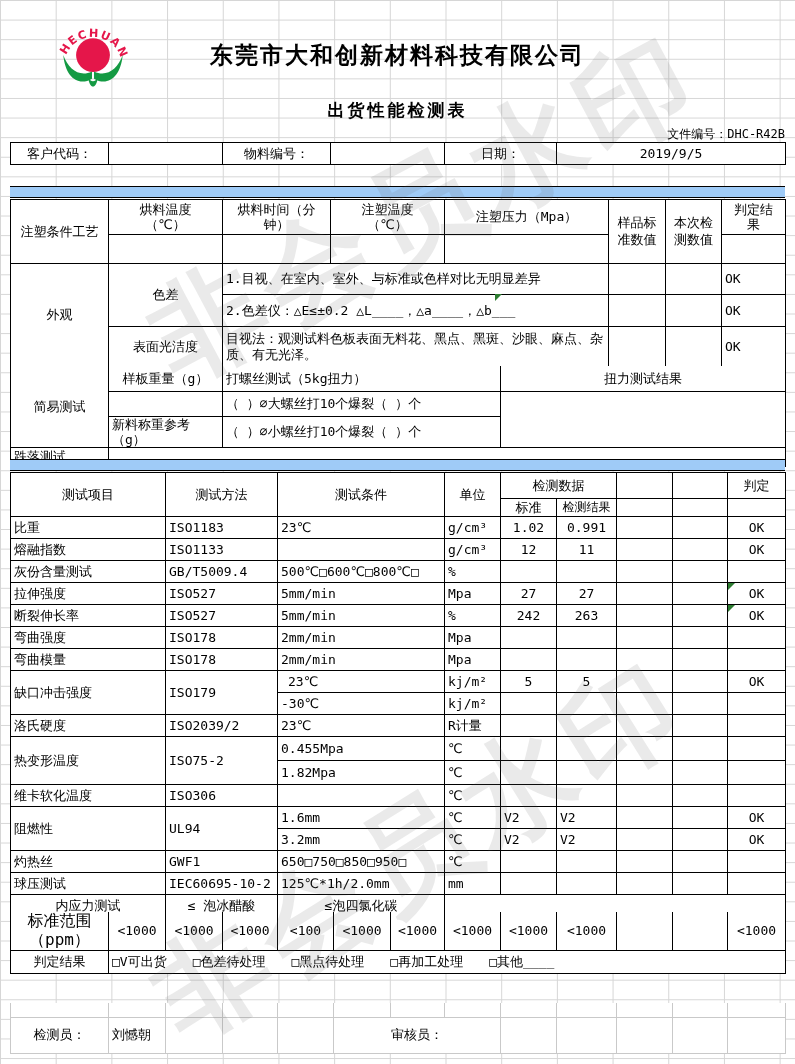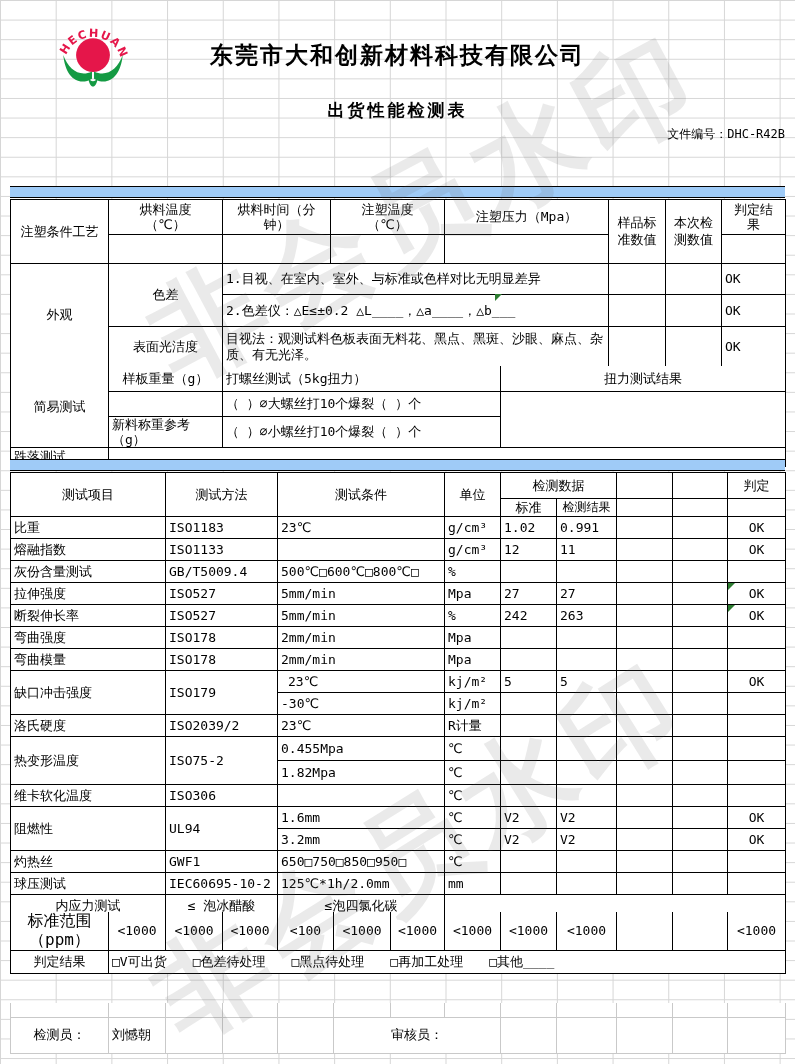--- a/index.html
+++ b/index.html
@@ -5,21 +5,21 @@
   html,body{margin:0;padding:0;background:#fff}
   #page{position:relative;width:795px;height:1064px;overflow:hidden;color:#000;
     background:#fff;
     background-image:linear-gradient(to right,#d6d6d6 1px,transparent 1px),
                      linear-gradient(to bottom,#d6d6d6 1px,transparent 1px);
     background-size:55.7px 19.6px;
     font-family:"DejaVu Sans Mono","DejaVu Sans","Liberation Sans",monospace}
   .t{position:absolute;left:10px;width:775px;border-collapse:collapse;table-layout:fixed;background:#fff}
   .t td{border:1px solid #000;padding:0 3px;font-size:13px;line-height:1.18;
         overflow:hidden;position:relative;white-space:pre-line;vertical-align:middle}
-  .c{text-align:center}.r{text-align:left}
+  .c{text-align:center}.r{text-align:center}
   .sm{font-size:11px}.xs{font-size:8px;padding:0 1px}
   .big{font-size:15px}.med{font-size:14px}
   .h14{height:14px}.h18{height:18px}.h19{height:19px}.h21{height:21px}.h22{height:22px}
   .h23{height:23px}.h24{height:24px}.h25{height:25px}.h26{height:26px}.h29{height:29px}
   .h31{height:31px}.h32{height:32px}.h35{height:35px}.h36{height:36px}.h40{height:40px}
   .grey td{border:1px solid #c9c9c9}
   .notop td{border-top:none}
   .bluebar{position:absolute;left:10px;width:775px;height:10px;background:#9fcbf7;
            border-top:1px solid #000;border-bottom:1px solid #000}
   .wm{position:absolute;font-size:112px;font-weight:bold;color:rgba(90,90,90,0.13);
@@ -67,20 +67,28 @@
   <table class="t" style="top:142px">
     <colgroup>
         <col style="width:98px">
         <col style="width:114px">
         <col style="width:108px">
       <col style="width:114px">
         <col style="width:112px">
         <col style="width:229px">
       </colgroup>
     <tbody>
+        <tr class="h22">
+      <td class="c">客户代码：</td>
+      <td class="c"></td>
+      <td class="c">物料编号：</td>
+      <td class="c"></td>
+      <td class="c">日期：</td>
+      <td class="c">2019/9/5</td>
+    </tr>
   </tbody>
     </table>
 
   <div class="bluebar" style="top:186px"></div>
 
   <table class="t" style="top:199px">
     <colgroup>
         <col style="width:98px">
         <col style="width:114px">
         <col style="width:108px">

